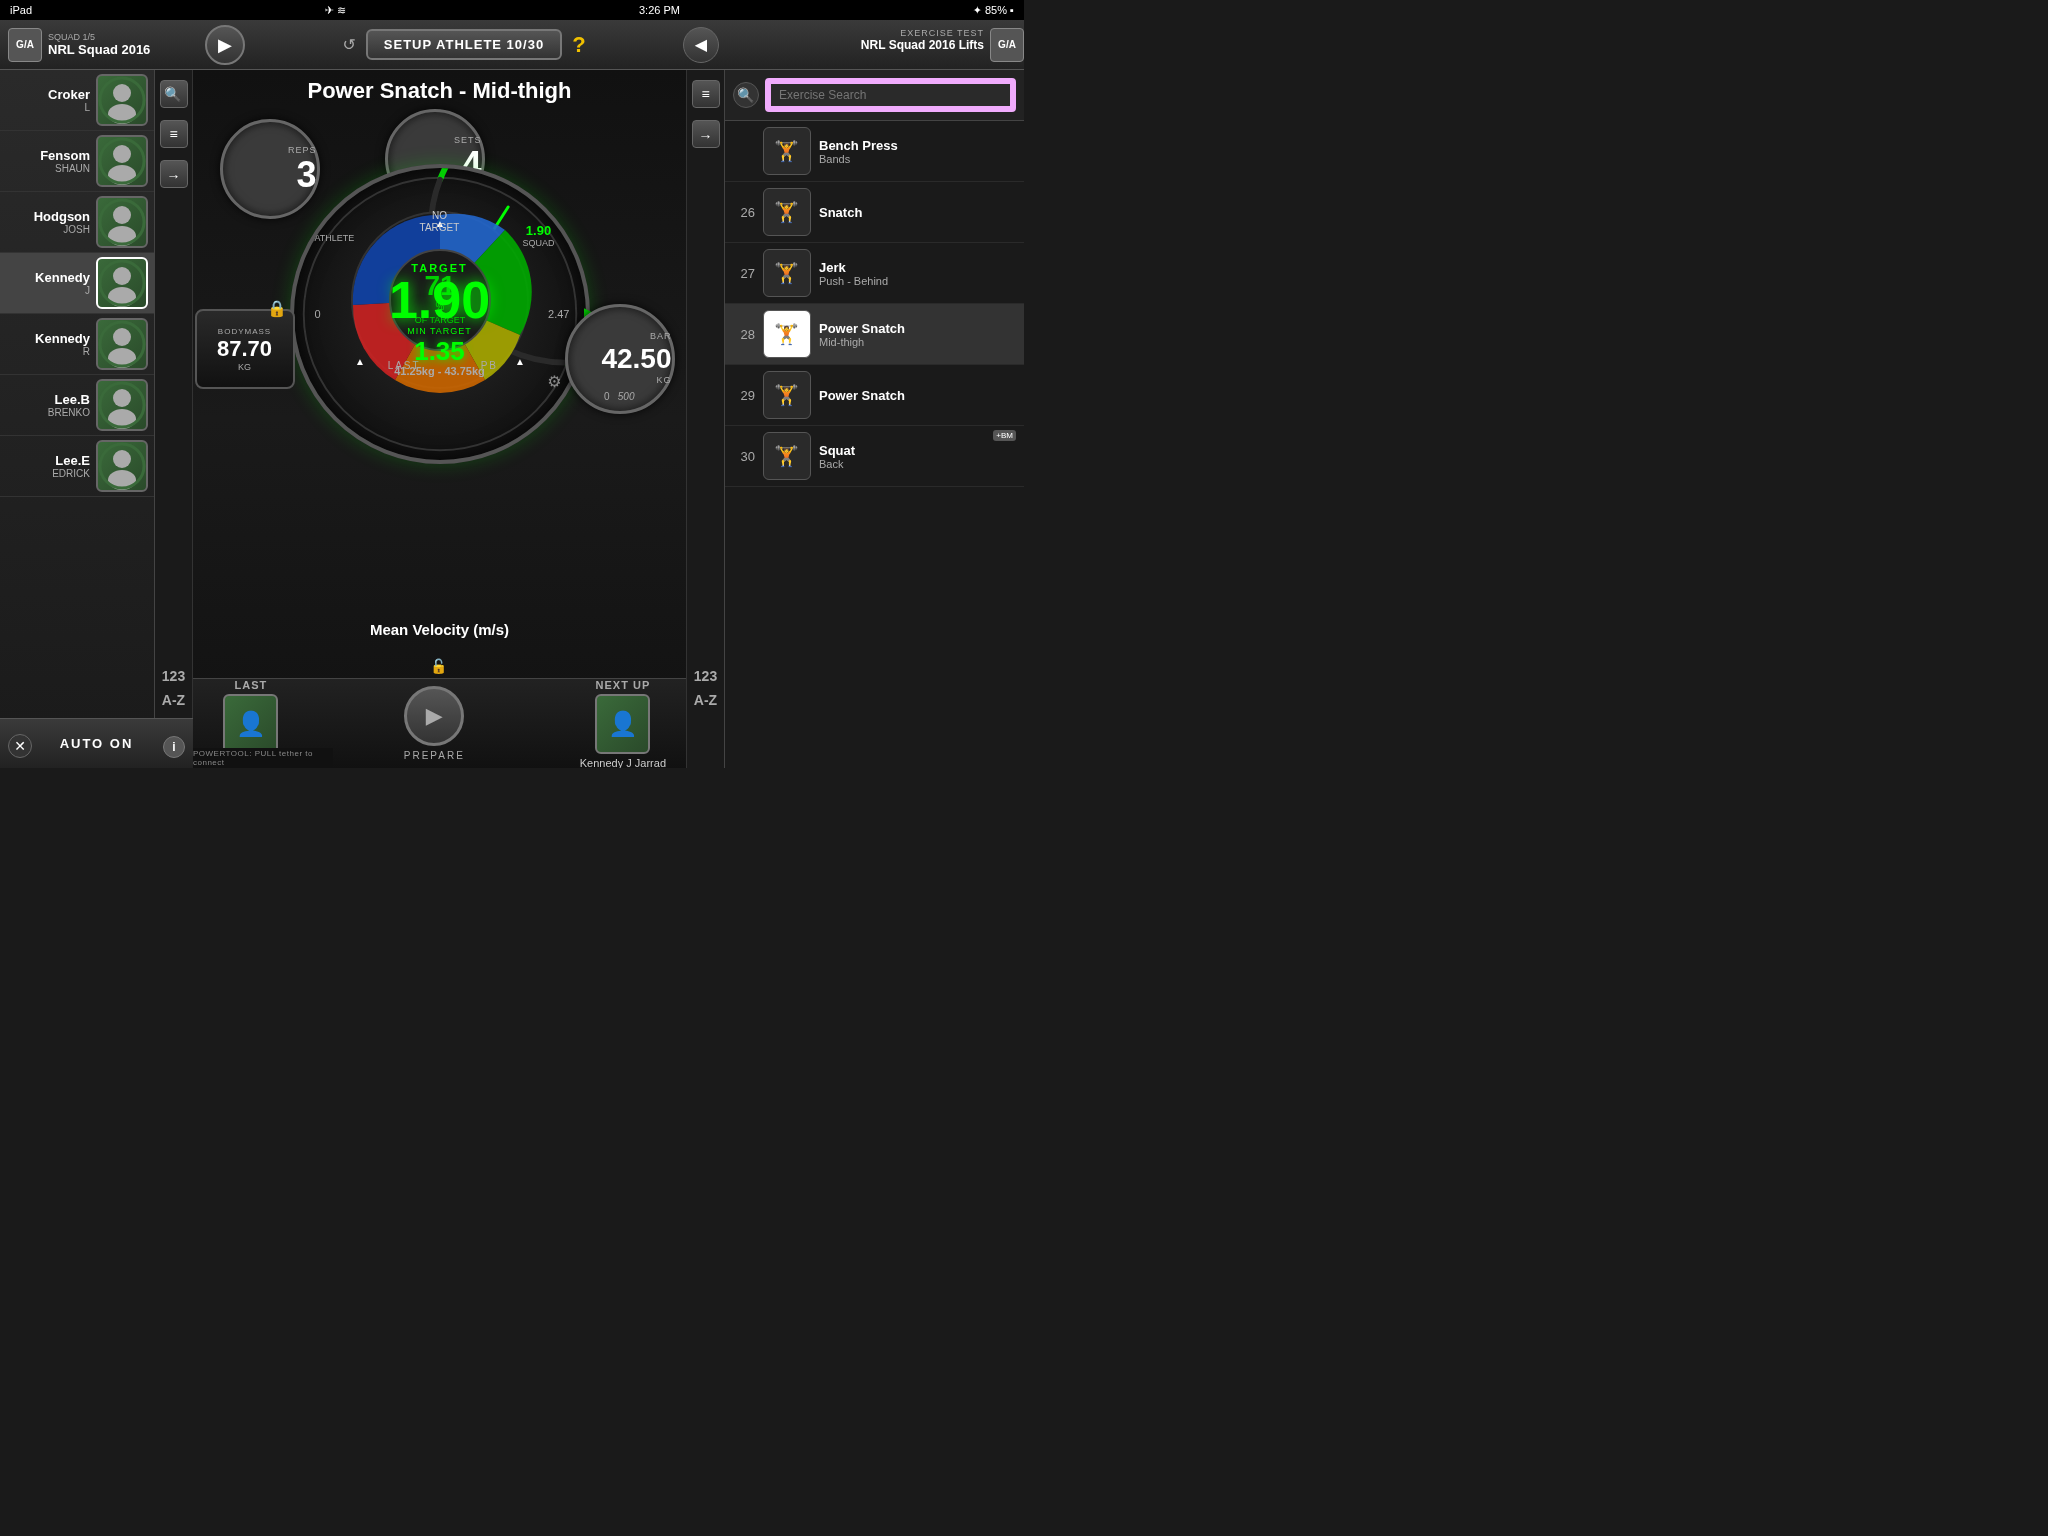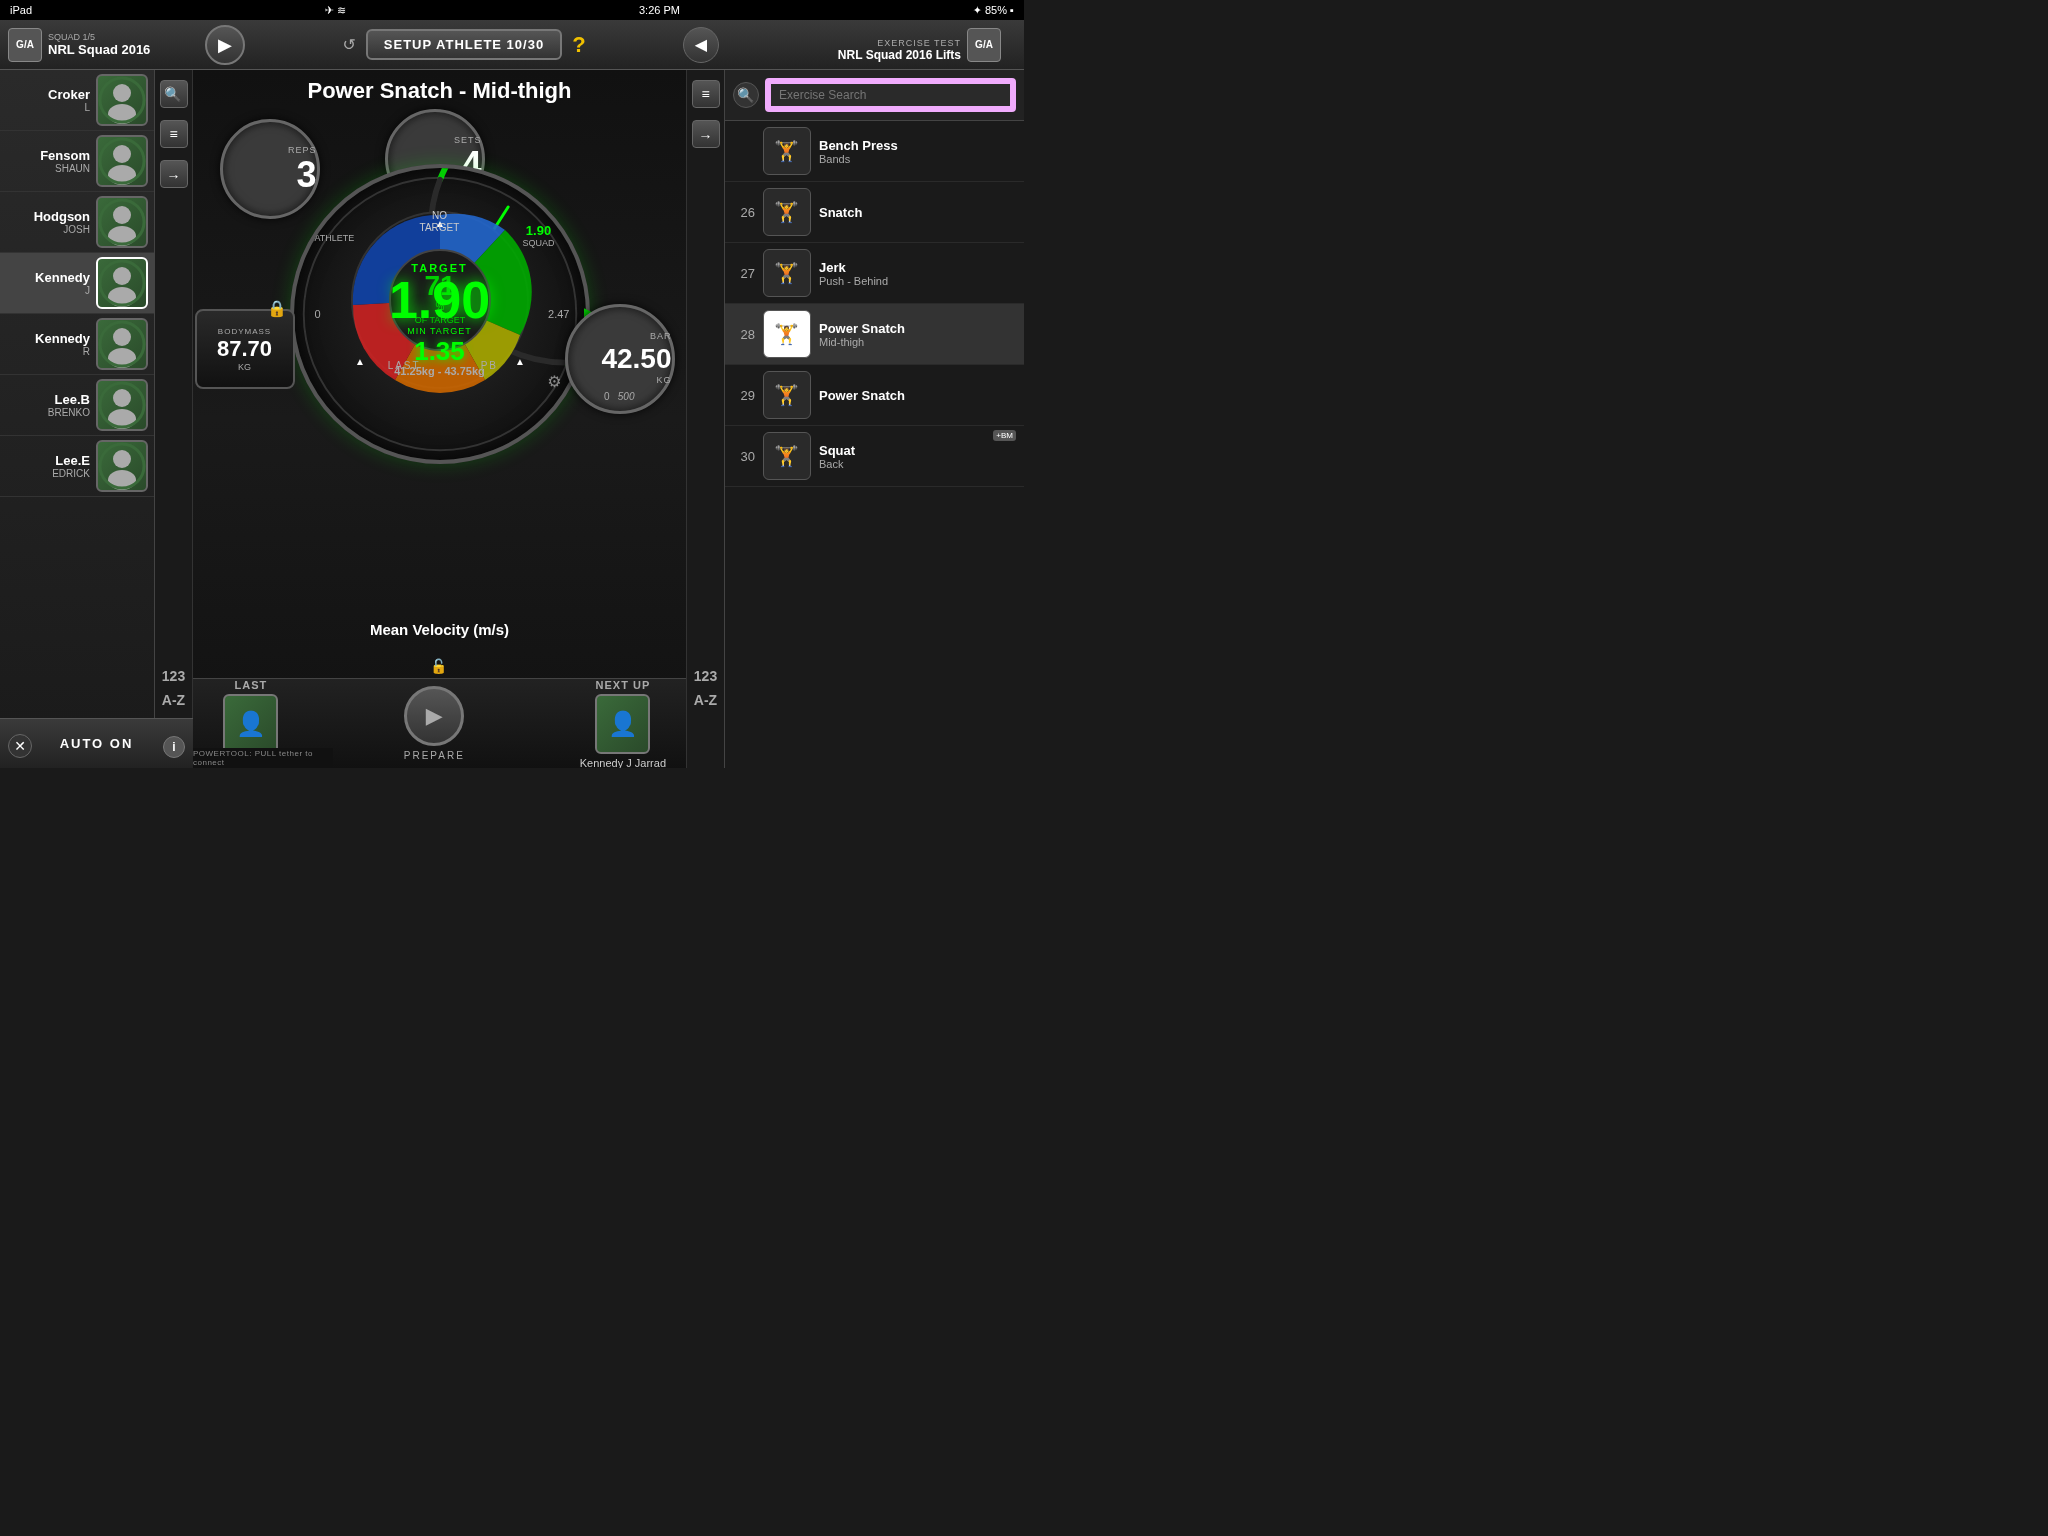--- a/index.html
+++ b/index.html
@@ -85,24 +85,24 @@
 
     .help-btn {
       color: #f0c000;
       font-size: 22px;
       font-weight: bold;
     }
 
     .top-nav-right {
       width: 300px;
       display: flex;
-      align-items: flex-end;
+      align-items: flex-start;
       justify-content: flex-end;
       gap: 6px;
-      padding-right: 23px;
+      padding-right: 0;
     }
 
     .exercise-test-info { text-align: right; }
     .et-label { font-size: 9px; color: #aaa; letter-spacing: 1px; }
     .et-title { font-size: 12px; color: #fff; font-weight: bold; }
 
     
     .main-layout {
       position: absolute;
       top: 70px; left: 0; right: 0; bottom: 0;

